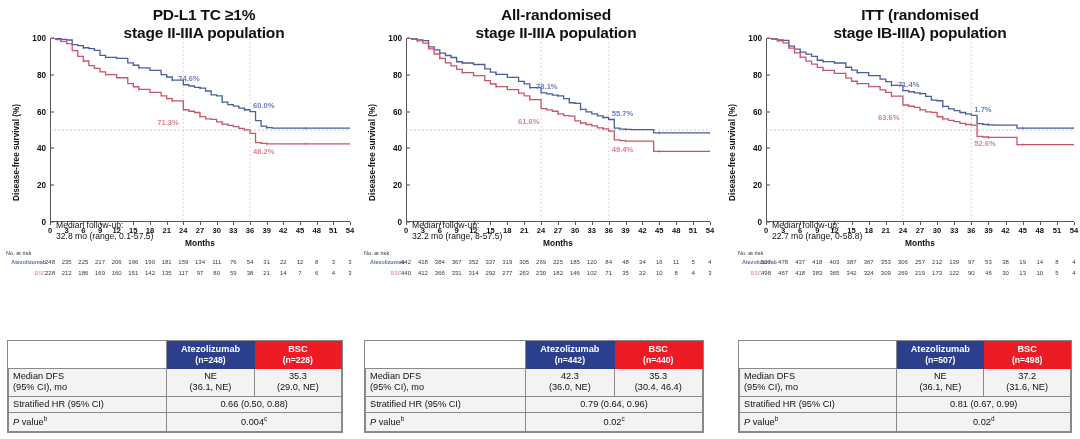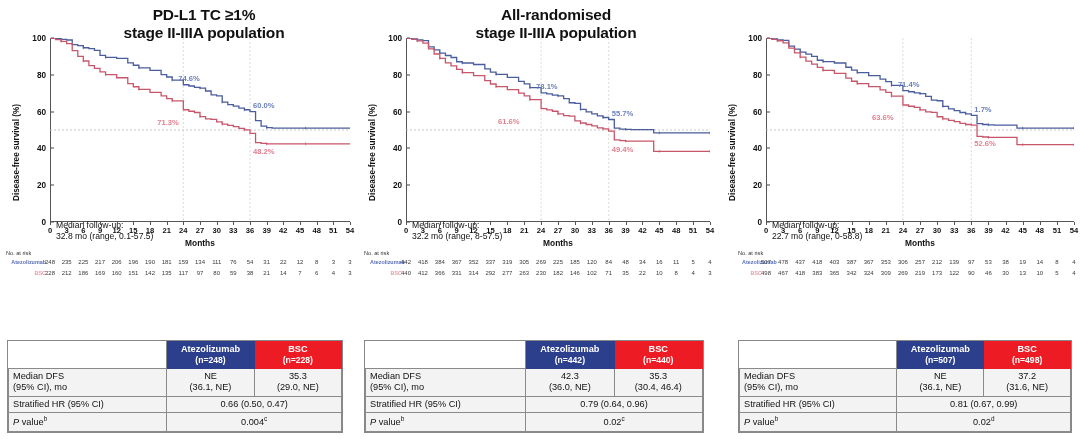--- a/index.html
+++ b/index.html
@@ -273,21 +273,21 @@
                 <div>NE</div>
                 <div>(36.1, NE)</div>
               </td>
               <td class="val">
                 <div>35.3</div>
                 <div>(29.0, NE)</div>
               </td>
             </tr>
             <tr>
               <td class="lab">Stratified HR (95% CI)</td>
-              <td class="val" colspan="2">0.66 (0.50, 0.47)</td>
+              <td class="val" colspan="2">0.66 (0.50, 0.88)</td>
             </tr>
             <tr>
               <td class="lab"><span class="ital">P</span><span> value</span><span class="sup">b</span></td>
               <td class="val" colspan="2"><span>0.004</span><span class="sup">c</span></td>
             </tr>
           </tbody>
         </table>
       </div>
     </div>
     <div class="panel panel-1">
@@ -347,21 +347,21 @@
             <line x1="123.9" y1="60.2" x2="123.9" y2="63.0" stroke="#c8566b" stroke-width="0.7"></line>
             <line x1="152.0" y1="74.4" x2="152.0" y2="77.2" stroke="#c8566b" stroke-width="0.7"></line>
             <line x1="174.5" y1="83.6" x2="174.5" y2="86.4" stroke="#c8566b" stroke-width="0.7"></line>
             <line x1="197.0" y1="89.5" x2="197.0" y2="92.3" stroke="#c8566b" stroke-width="0.7"></line>
             <line x1="219.6" y1="101.6" x2="219.6" y2="104.4" stroke="#c8566b" stroke-width="0.7"></line>
             <line x1="253.3" y1="111.9" x2="253.3" y2="114.7" stroke="#c8566b" stroke-width="0.7"></line>
             <line x1="304.0" y1="111.9" x2="304.0" y2="114.7" stroke="#c8566b" stroke-width="0.7"></line>
           </svg>
           <div class="pctlab blue" style="left:130.1px;top:43.8px">78.1%</div>
           <div class="pctlab blue" style="left:205.7px;top:70.5px">55.7%</div>
-          <div class="pctlab red" style="left:92px;top:78.7px">61.6%</div>
+          <div class="pctlab red" style="left:112px;top:78.7px">61.6%</div>
           <div class="pctlab red" style="left:205.7px;top:107.1px">49.4%</div>
         </div>
         <div class="followup">
           <div>Median follow-up:</div>
           <div>32.2 mo (range, 8-57.5)</div>
         </div>
         <div class="xticks">
           <div class="xtickmark" style="left:0.0px"></div>
           <div class="xtick" style="left:0.0px">0</div>
           <div class="xtickmark" style="left:16.9px"></div>
@@ -478,21 +478,21 @@
             </tr>
             <tr>
               <td class="lab"><span class="ital">P</span><span> value</span><span class="sup">b</span></td>
               <td class="val" colspan="2"><span>0.02</span><span class="sup">c</span></td>
             </tr>
           </tbody>
         </table>
       </div>
     </div>
     <div class="panel panel-2">
-      <div class="chart-title"></div>
+      <div class="chart-title"><span>ITT (randomised</span><span class="tl2">stage IB-IIIA) population</span></div>
       <div class="plot-wrap">
         <div class="ylabel">Disease-free survival (%)</div>
         <div class="yticks">
           <div class="ytick" style="top:192.0px">0</div>
           <div class="ytick" style="top:192.0px;right:0;width:0">
             <span class="dash"></span>
           </div>
           <div class="ytick" style="top:155.2px">20</div>
           <div class="ytick" style="top:155.2px;right:0;width:0">
             <span class="dash"></span>
@@ -541,21 +541,21 @@
             <line x1="125.5" y1="56.7" x2="125.5" y2="59.5" stroke="#c8566b" stroke-width="0.7"></line>
             <line x1="154.0" y1="70.5" x2="154.0" y2="73.3" stroke="#c8566b" stroke-width="0.7"></line>
             <line x1="176.8" y1="79.6" x2="176.8" y2="82.4" stroke="#c8566b" stroke-width="0.7"></line>
             <line x1="199.6" y1="85.1" x2="199.6" y2="87.9" stroke="#c8566b" stroke-width="0.7"></line>
             <line x1="222.4" y1="98.0" x2="222.4" y2="100.8" stroke="#c8566b" stroke-width="0.7"></line>
             <line x1="256.7" y1="105.3" x2="256.7" y2="108.1" stroke="#c8566b" stroke-width="0.7"></line>
             <line x1="308.0" y1="105.3" x2="308.0" y2="108.1" stroke="#c8566b" stroke-width="0.7"></line>
           </svg>
           <div class="pctlab blue" style="left:131.9px;top:41.6px">71.4%</div>
           <div class="pctlab blue" style="left:208.3px;top:66.5px">1.7%</div>
-          <div class="pctlab red" style="left:106px;top:75.0px">63.6%</div>
+          <div class="pctlab red" style="left:112px;top:75.0px">63.6%</div>
           <div class="pctlab red" style="left:208.3px;top:101.2px">52.6%</div>
         </div>
         <div class="followup">
           <div>Median follow-up:</div>
           <div>22.7 mo (range, 0-58.8)</div>
         </div>
         <div class="xticks">
           <div class="xtickmark" style="left:0.0px"></div>
           <div class="xtick" style="left:0.0px">0</div>
           <div class="xtickmark" style="left:17.1px"></div>

